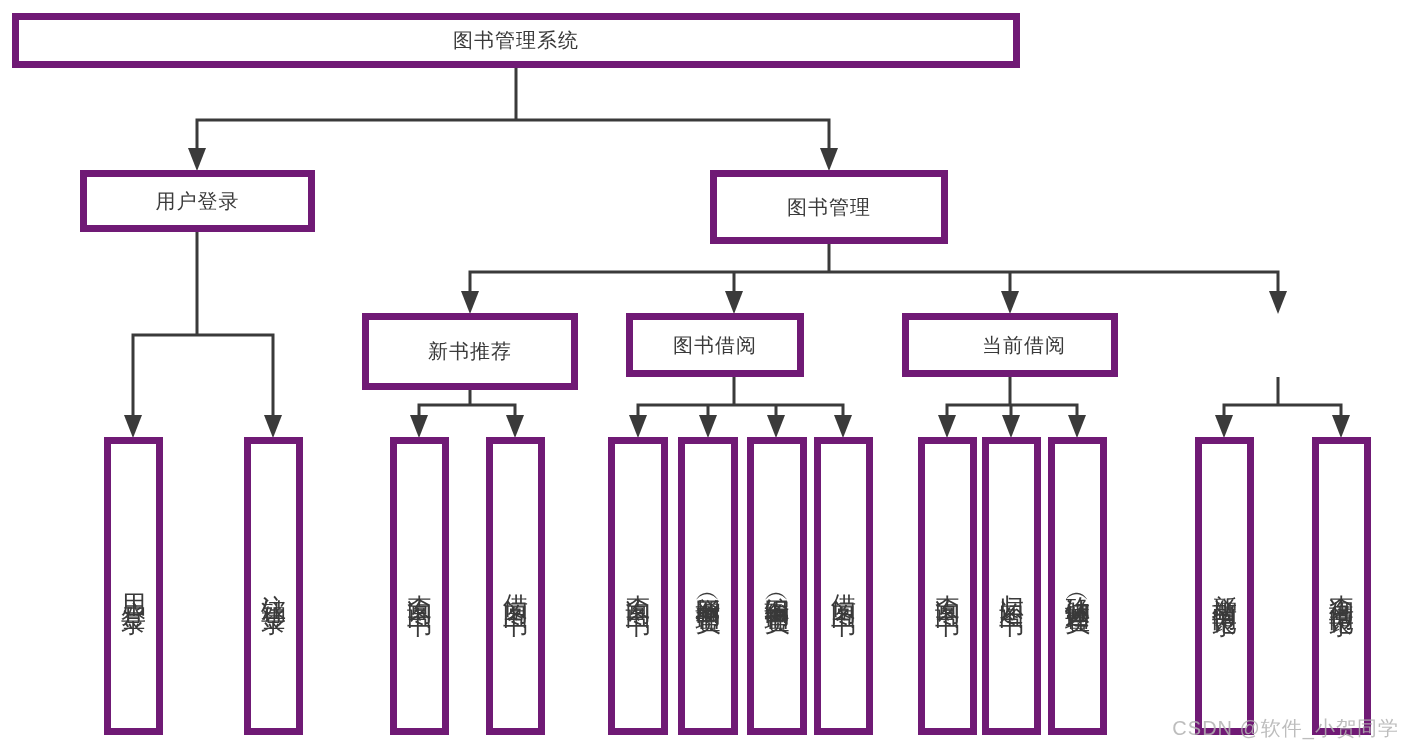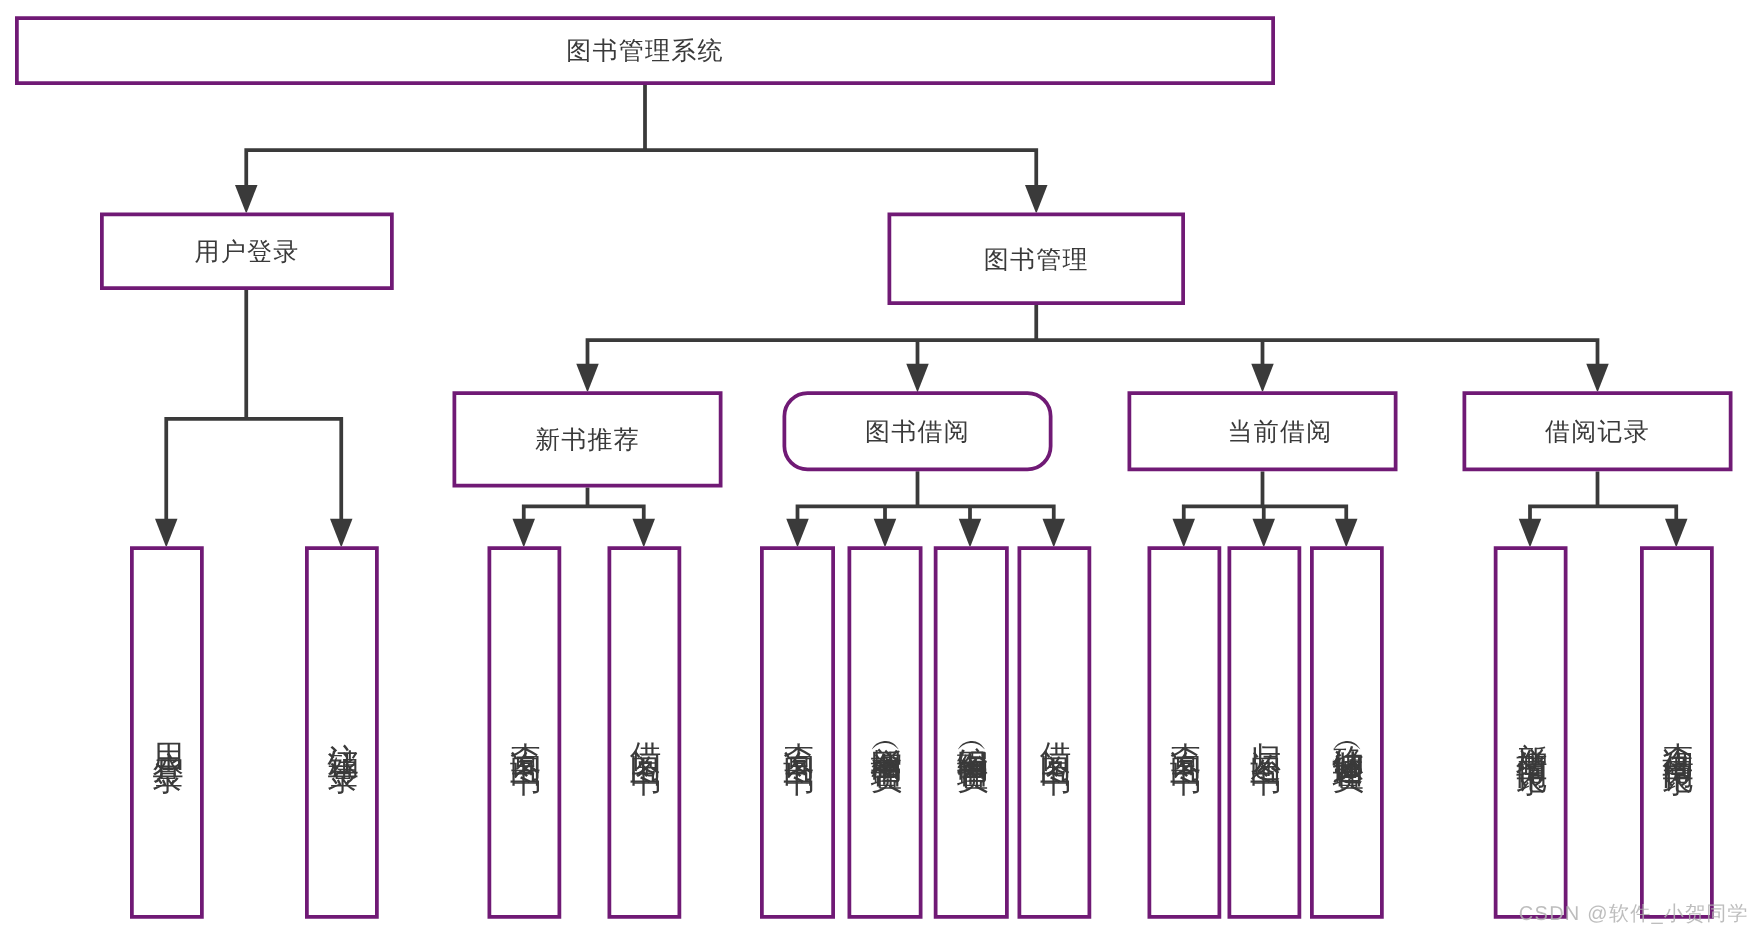--- a/index.html
+++ b/index.html
@@ -18,41 +18,41 @@
   #connectors {
     position: absolute;
     left: 0;
     top: 0;
     pointer-events: none;
   }
   .node {
     position: absolute;
     box-sizing: border-box;
     background: #ffffff;
-    border: 3px solid #701a75;
+    border: 7px solid #701a75;
     color: #3a3a3a;
     display: flex;
     align-items: center;
     justify-content: center;
   }
   .node.h {
     font-size: 20px;
     letter-spacing: 1px;
   }
   .node.v {
     writing-mode: vertical-rl;
     font-size: 25px;
     letter-spacing: 6px;
     line-height: 1;
   }
   .watermark {
     position: absolute;
     right: 6px;
     bottom: 5px;
-    font-size: 16px;
+    font-size: 20px;
     color: rgba(178, 178, 178, 0.85);
     letter-spacing: 1px;
     white-space: nowrap;
     margin-left: 28px;
   }
 </style>
 </head>
 <body>
 
 <div id="canvas">
@@ -99,23 +99,22 @@
       <polygon points="1332,415 1350,415 1341,438"></polygon>
     </g>
   </svg>
 
   <div class="node h" style="left:12px; top:13px; width:1008px; height:55px;">图书管理系统</div>
 
   <div class="node h" style="left:80px; top:170px; width:235px; height:62px;">用户登录</div>
   <div class="node h" style="left:710px; top:170px; width:238px; height:74px;">图书管理</div>
 
   <div class="node h" style="left:362px; top:313px; width:216px; height:77px;">新书推荐</div>
-  <div class="node h" style="left:626px; top:313px; width:216px; height:64px;border-radius:20px;">图书借阅</div>
+  <div class="node h" style="left:626px; top:313px; width:178px; height:64px;">图书借阅</div>
   <div class="node h" style="left:902px; top:313px; width:216px; height:64px;padding-left:28px;">当前借阅</div>
-  <div class="node h" style="left:1170px; top:313px; width:216px; height:64px;">借阅记录</div>
 
   <div class="node v" style="left:104px; top:437px; width:59px; height:298px;">用户登录</div>
   <div class="node v" style="left:244px; top:437px; width:59px; height:298px;">注销登录</div>
 
   <div class="node v" style="left:390px; top:437px; width:59px; height:298px;">查询图书</div>
   <div class="node v" style="left:486px; top:437px; width:59px; height:298px;">借阅图书</div>
 
   <div class="node v" style="left:608px; top:437px; width:60px; height:298px;">查询图书</div>
   <div class="node v" style="left:678px; top:437px; width:60px; height:298px; letter-spacing:2px;">新增图书（管理员）</div>
   <div class="node v" style="left:747px; top:437px; width:60px; height:298px; letter-spacing:2px;">编辑图书（管理员）</div>

